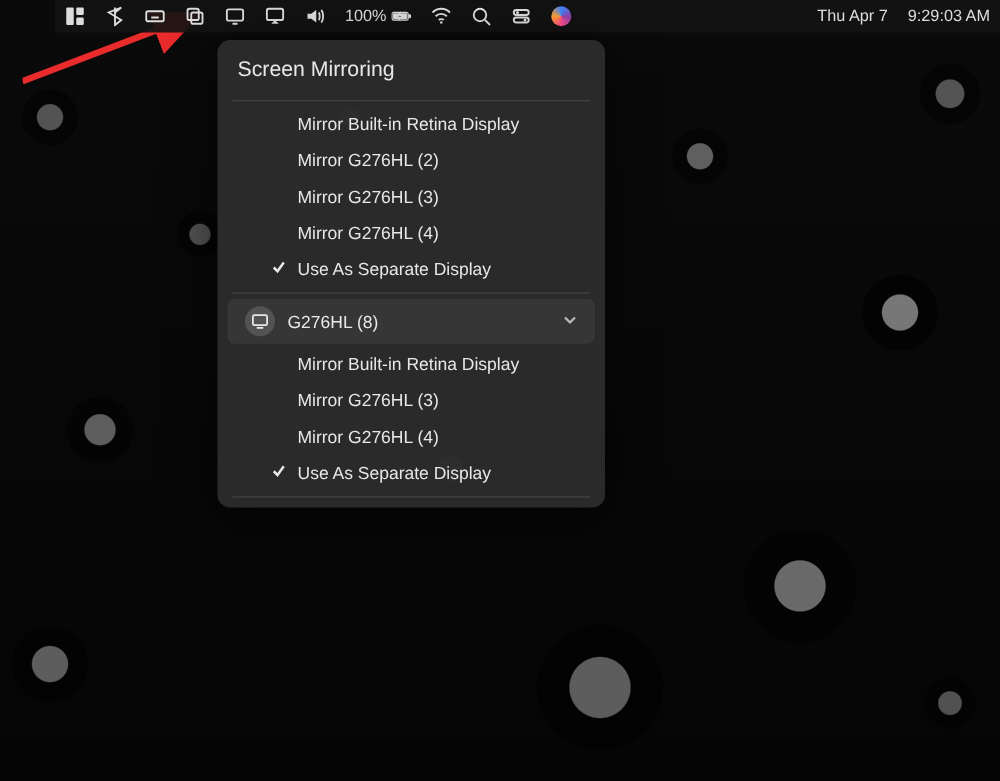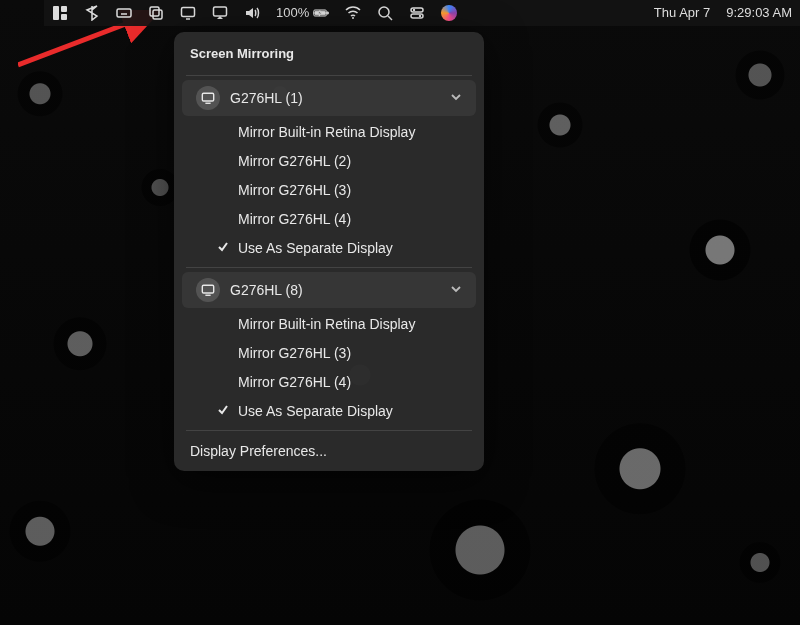--- a/index.html
+++ b/index.html
@@ -26,21 +26,21 @@
   .menubar .mb-item{display:flex;align-items:center;gap:4px;line-height:0;}
   .menubar svg{width:16px;height:16px;fill:none;stroke:#ddd;stroke-width:1.5;}
   .menubar .filled svg{fill:#ddd;stroke:none;}
   .menubar .txt{font-weight:400;}
   .spacer{flex:1;}
   .siri{width:16px;height:16px;border-radius:50%;background:conic-gradient(#3a87ff,#8e44ad,#ff4e8e,#ff9f2e,#3a87ff);}
   
   .arrow{position:absolute;top:10px;left:18px;}
   
   .panel{position:absolute;top:32px;left:174px;width:310px;background:rgba(44,44,44,.96);border-radius:10px;box-shadow:0 10px 40px rgba(0,0,0,.6);color:#e8e8e8;font-size:14px;padding:8px 0 4px;}
-  .panel .title{font-weight:700;padding:6px 16px 10px;font-size:13px;}
+  .panel .title{font-weight:400;padding:6px 16px 10px;font-size:17px;}
   .sep{height:1px;background:rgba(255,255,255,.12);margin:4px 12px;}
   .disp-row{display:flex;align-items:center;padding:6px 14px;gap:10px;border-radius:6px;margin:2px 8px;background:rgba(255,255,255,.06);}
   .disp-row .icon-wrap{width:24px;height:24px;border-radius:50%;background:rgba(255,255,255,.15);display:flex;align-items:center;justify-content:center;}
   .disp-row .icon-wrap svg{width:14px;height:14px;stroke:#e8e8e8;fill:none;stroke-width:1.6;}
   .disp-row .chev{margin-left:auto;}
   .disp-row .chev svg{width:12px;height:12px;stroke:#bbb;fill:none;stroke-width:1.8;}
   .opt{display:flex;align-items:center;padding:4px 16px 4px 64px;gap:8px;line-height:1.5;}
   .opt .chk{position:absolute;margin-left:-22px;width:14px;text-align:center;}
   .opt .chk svg{width:12px;height:12px;stroke:#e8e8e8;stroke-width:2;fill:none;}
   .foot{padding:8px 16px;}
@@ -142,32 +142,20 @@
     </span>
   <span class="spacer"></span>
   <span class="mb-item txt">Thu Apr 7</span>
   <span class="mb-item txt">9:29:03 AM</span>
 </div>
 
 <div class="panel">
   <div class="title">Screen Mirroring</div>
   <div class="sep"></div>
 
-  <div class="disp-row">
-    <span class="icon-wrap">
-        <svg viewBox="0 0 16 16">
-          <rect x="1.5" y="2.5" width="13" height="9" rx="1.5"></rect>
-          <line x1="5" y1="14" x2="11" y2="14"></line>
-        </svg>
-      </span>
-    <span>G276HL (1)</span>
-    <span class="chev"><svg viewBox="0 0 12 12">
-          <path d="M2 4l4 4 4-4"></path>
-        </svg></span>
-  </div>
   <div class="opt">
       <span>Mirror Built-in Retina Display</span>
     </div>
   <div class="opt">
       <span>Mirror G276HL (2)</span>
     </div>
   <div class="opt">
       <span>Mirror G276HL (3)</span>
     </div>
   <div class="opt">
@@ -204,14 +192,13 @@
       <span>Mirror G276HL (4)</span>
     </div>
   <div class="opt">
       <span class="chk"><svg viewBox="0 0 12 12">
           <path d="M2 6l3 3 5-7"></path>
         </svg></span>
       <span>Use As Separate Display</span>
     </div>
 
   <div class="sep"></div>
-  <div class="foot">Display Preferences...</div>
 </div>
 
 </body></html>

